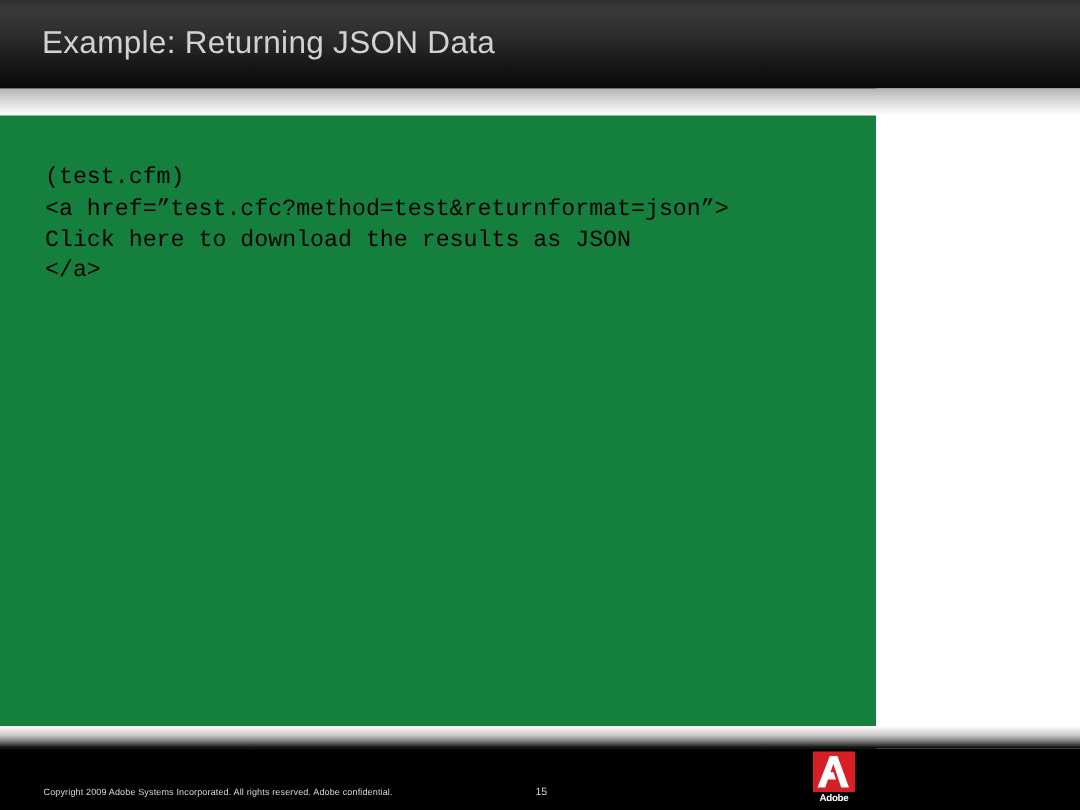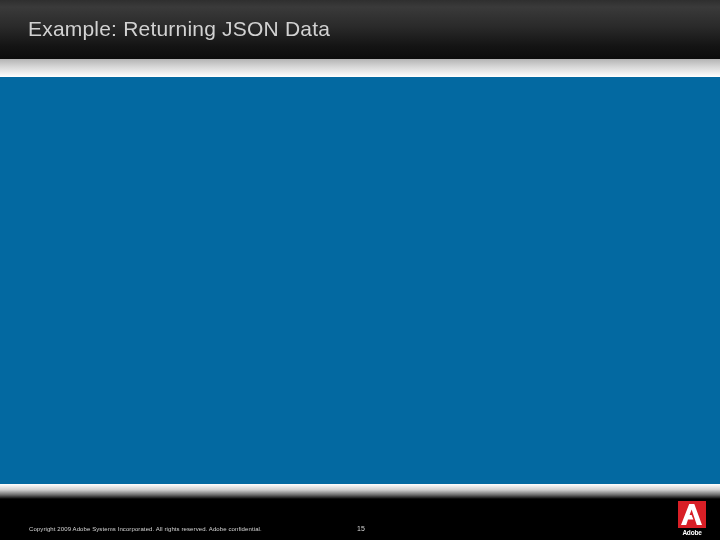--- a/index.html
+++ b/index.html
@@ -11,23 +11,23 @@
     width: 720px;
     height: 540px;
     overflow: hidden;
     font-family: "Liberation Sans", sans-serif;
     position: relative;
   }
 
   .slide {
     position: absolute;
     left: 0; top: 0;
-    width: 720px;
+    width: 584px;
     height: 540px;
-    background: #0369a1;
+    background: #15803d;
   }
 
   
   .header-band {
     position: absolute;
     left: 0; top: 0;
     width: 720px;
     height: 59px;
     background: linear-gradient(to bottom,
                 #2f2f2f 0%,
@@ -148,20 +148,24 @@
 </head>
 <body>
 
 <div class="slide">
 
   <div class="header-band"></div>
   <div class="header-under"></div>
   <div class="slide-title">Example: Returning JSON Data</div>
 
   <div class="code-area">
+    <pre class="code-block second">(test.cfm)
+&lt;a href=”test.cfc?method=test&amp;returnformat=json”&gt;
+Click here to download the results as JSON
+&lt;/a&gt;</pre>
   </div>
 
   <div class="footer-fade"></div>
   <div class="footer-band"></div>
   <div class="footer-copyright">Copyright 2009 Adobe Systems Incorporated. All rights reserved. Adobe confidential.</div>
   <div class="footer-pagenum">15</div>
 
   <div class="adobe-logo">
     <div class="adobe-mark">
       <svg width="28" height="27" viewBox="0 0 28 27" xmlns="http://www.w3.org/2000/svg">

